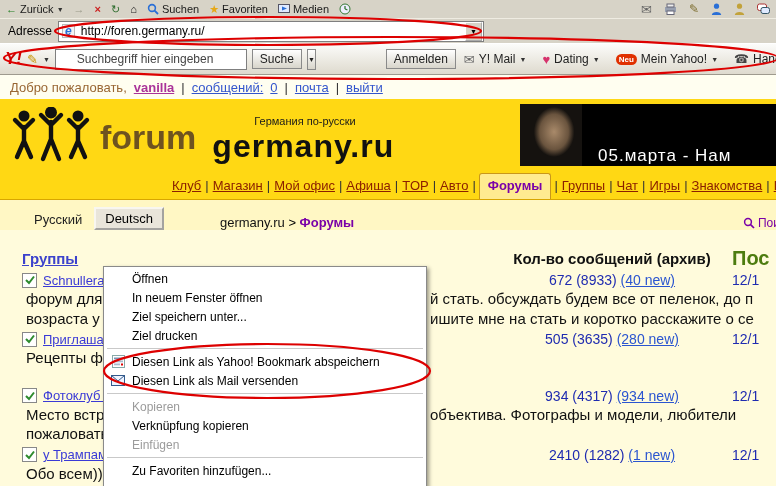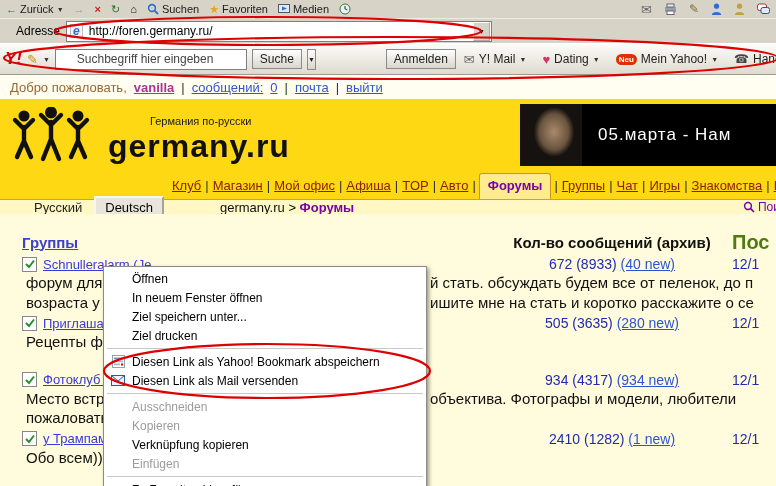--- a/index.html
+++ b/index.html
@@ -9,21 +9,21 @@
   
   .ie-toolbar{height:18px;background:#D7D3C7;display:flex;align-items:center;gap:10px;padding:0 6px;font-size:11px;color:#1a1a1a;overflow:hidden;white-space:nowrap}
   .tb-btn{display:flex;align-items:center;gap:3px;cursor:default}
   .ic-back{color:#1e7d1e;font-weight:bold}
   .ic-fwd{color:#9a9a8a}
   .ic-stop{color:#c22;font-weight:bold}
   .ic-ref{color:#2a6a2a}
   .dd7{font-size:7px;color:#333}
   .tb-right{margin-left:auto;display:flex;align-items:center;gap:12px}
   .star{color:#e6a817}
-  .addr-row{height:24px;background:#D7D3C7;border-top:1px solid #efece2;display:flex;align-items:center;gap:6px;padding:0 16px;font-size:12px}
+  .addr-row{height:24px;background:#D7D3C7;border-top:1px solid #efece2;display:flex;align-items:center;gap:6px;padding:0 8px;font-size:12px}
   .addr-field{width:420px;height:19px;background:#fff;border:1px solid #7f7f7f;display:flex;align-items:center;gap:4px;padding:0 1px 0 3px}
   .addr-field input{border:0;outline:0;flex:1;font:12px "Liberation Sans",sans-serif;background:transparent;color:#000}
   .ie-e{color:#2a6fd6;font-weight:bold;font-style:italic;font-size:12px;background:#f4f4f4;border:1px solid #bbb;padding:0 2px;line-height:12px}
   .addr-dd{width:15px;height:17px;background:#D7D3C7;border:1px outset #fff;font-size:7px;display:flex;align-items:center;justify-content:center}
 
   
   .yahoo-row{height:30px;background:linear-gradient(#fcfcfa,#dedace);border-top:1px solid #fff;border-bottom:1px solid #9e9a8e;display:flex;align-items:center;gap:5px;padding:0 5px;font-size:12px;white-space:nowrap;overflow:hidden;color:#222}
   .ylogo{font-weight:bold;font-style:italic;font-size:17px;color:#d00000}
   .pencil{color:#c79200;font-size:13px}
   .yt-input{width:148px;height:19px;border:1px solid #7f7f7f;background:#fff;font:12px "Liberation Sans",sans-serif;padding:0 21px;color:#444}
@@ -43,32 +43,32 @@
   .u-vanilla{color:#aa3399;font-weight:bold;text-decoration:underline}
   .blue-link{color:#3355cc;text-decoration:underline}
   .wsep{color:#333}
 
   
   .site-header{height:72px;background:#FFD814;position:relative;display:flex;align-items:center;padding-left:10px}
   .logo-forum{font-size:34px;font-weight:bold;color:#6e5320;margin:4px 0 0 8px}
   .brand{margin-left:16px;margin-top:10px}
   .tagline{font-size:11px;color:#1a1a1a;margin:0 0 1px 42px}
   .domain{font-size:32px;font-weight:bold;color:#111;letter-spacing:1px}
-  .banner{position:absolute;right:0;top:5px;width:256px;height:62px;background:#000;display:flex;align-items:center;color:#fff;overflow:hidden}
+  .banner{position:absolute;right:0;top:5px;width:256px;height:62px;background:#000;display:flex;align-items:flex-end;color:#fff;overflow:hidden}
   .banner-face{width:62px;height:62px;flex:0 0 62px;background:radial-gradient(ellipse 26px 32px at 55% 45%,#a98a6a 0%,#6a543e 55%,#15120f 78%)}
   .banner-text{font-size:17px;letter-spacing:1px;margin-left:16px;white-space:nowrap}
 
   
   .nav-row{height:28px;background:#FFD814;display:flex;align-items:flex-end;padding-left:168px;font-size:13px;white-space:nowrap;overflow:hidden;border-bottom:1px solid #d8a600}
   .nav-link{color:#8b2000;text-decoration:underline;margin:0 4px 6px 4px}
   .nav-sep{color:#333;margin-bottom:6px}
   .nav-active{background:#ffeb90;border:1px solid #c9971a;border-bottom:none;border-radius:3px 3px 0 0;padding:4px 8px 6px;color:#7a00a8;font-weight:bold;margin:0 3px}
 
   
-  .subnav{height:14px;background:#FFF7C4;display:flex;align-items:center;padding:0 6px 0 26px;font-size:13px;position:relative}
+  .subnav{height:30px;background:#FFF7C4;display:flex;align-items:flex-end;padding:0 6px 0 26px;font-size:13px;position:relative}
   .lang-ru{padding:3px 8px;color:#222}
   .lang-de{padding:2px 9px;background:#e9e5da;border:2px outset #f8f6f0;margin-left:4px}
   .crumb{margin-left:56px}
   .crumb-site{color:#111}
   .crumb-page{color:#7a00a8;font-weight:bold}
   .subnav-search{position:absolute;right:-4px;display:flex;align-items:center;gap:3px;color:#7a00a8;font-size:12px}
 
   
   .content{padding-top:16px;position:relative;font-size:15px;background:#FFFBDC;height:244px}
   .cl{display:flex;align-items:center;height:20px}
@@ -227,20 +227,21 @@
     <svg width="82" height="56" viewBox="0 0 82 56">
       <g stroke="#111" stroke-width="4.4" stroke-linecap="round" fill="none">
         <path d="M14 20 V34 M14 34 L7 50 M14 34 L21 50 M14 22 L5 13 M14 22 L23 13"></path>
         <path d="M41 15 V32 M41 32 L33 52 M41 32 L49 52 M41 18 L31 8 M41 18 L51 8"></path>
         <path d="M68 20 V34 M68 34 L61 50 M68 34 L75 50 M68 22 L59 13 M68 22 L77 13"></path>
       </g>
       <circle cx="14" cy="9" r="5.5" fill="#111"></circle>
       <circle cx="41" cy="5.5" r="6" fill="#111"></circle>
       <circle cx="68" cy="9" r="5.5" fill="#111"></circle>
     </svg>
+    <span class="logo-forum">forum</span>
     <div class="brand">
       <div class="tagline">Германия по-русски</div>
       <div class="domain">germany.ru</div>
     </div>
     <div class="banner">
       <div class="banner-face"></div>
       <span class="banner-text">05.марта - Нам</span>
     </div>
   </div>
 
@@ -384,23 +385,20 @@
       <span class="mi-icon">
           <svg width="14" height="11" viewBox="0 0 14 11">
             <rect x="0.5" y="0.5" width="13" height="10" fill="#eef4ff" stroke="#335a8c"></rect>
             <path d="M0.5 0.5 L7 6 L13.5 0.5" fill="none" stroke="#335a8c"></path>
           </svg>
         </span>
       <span>Diesen Link als Mail versenden</span>
     </div>
     <div class="msep"></div>
     <div class="mi noicon dis">
-        <span>Ausschneiden</span>
-      </div>
-    <div class="mi noicon dis">
         <span>Kopieren</span>
       </div>
     <div class="mi noicon">
         <span>Verknüpfung kopieren</span>
       </div>
     <div class="mi noicon dis">
         <span>Einfügen</span>
       </div>
     <div class="msep"></div>
     <div class="mi noicon">

